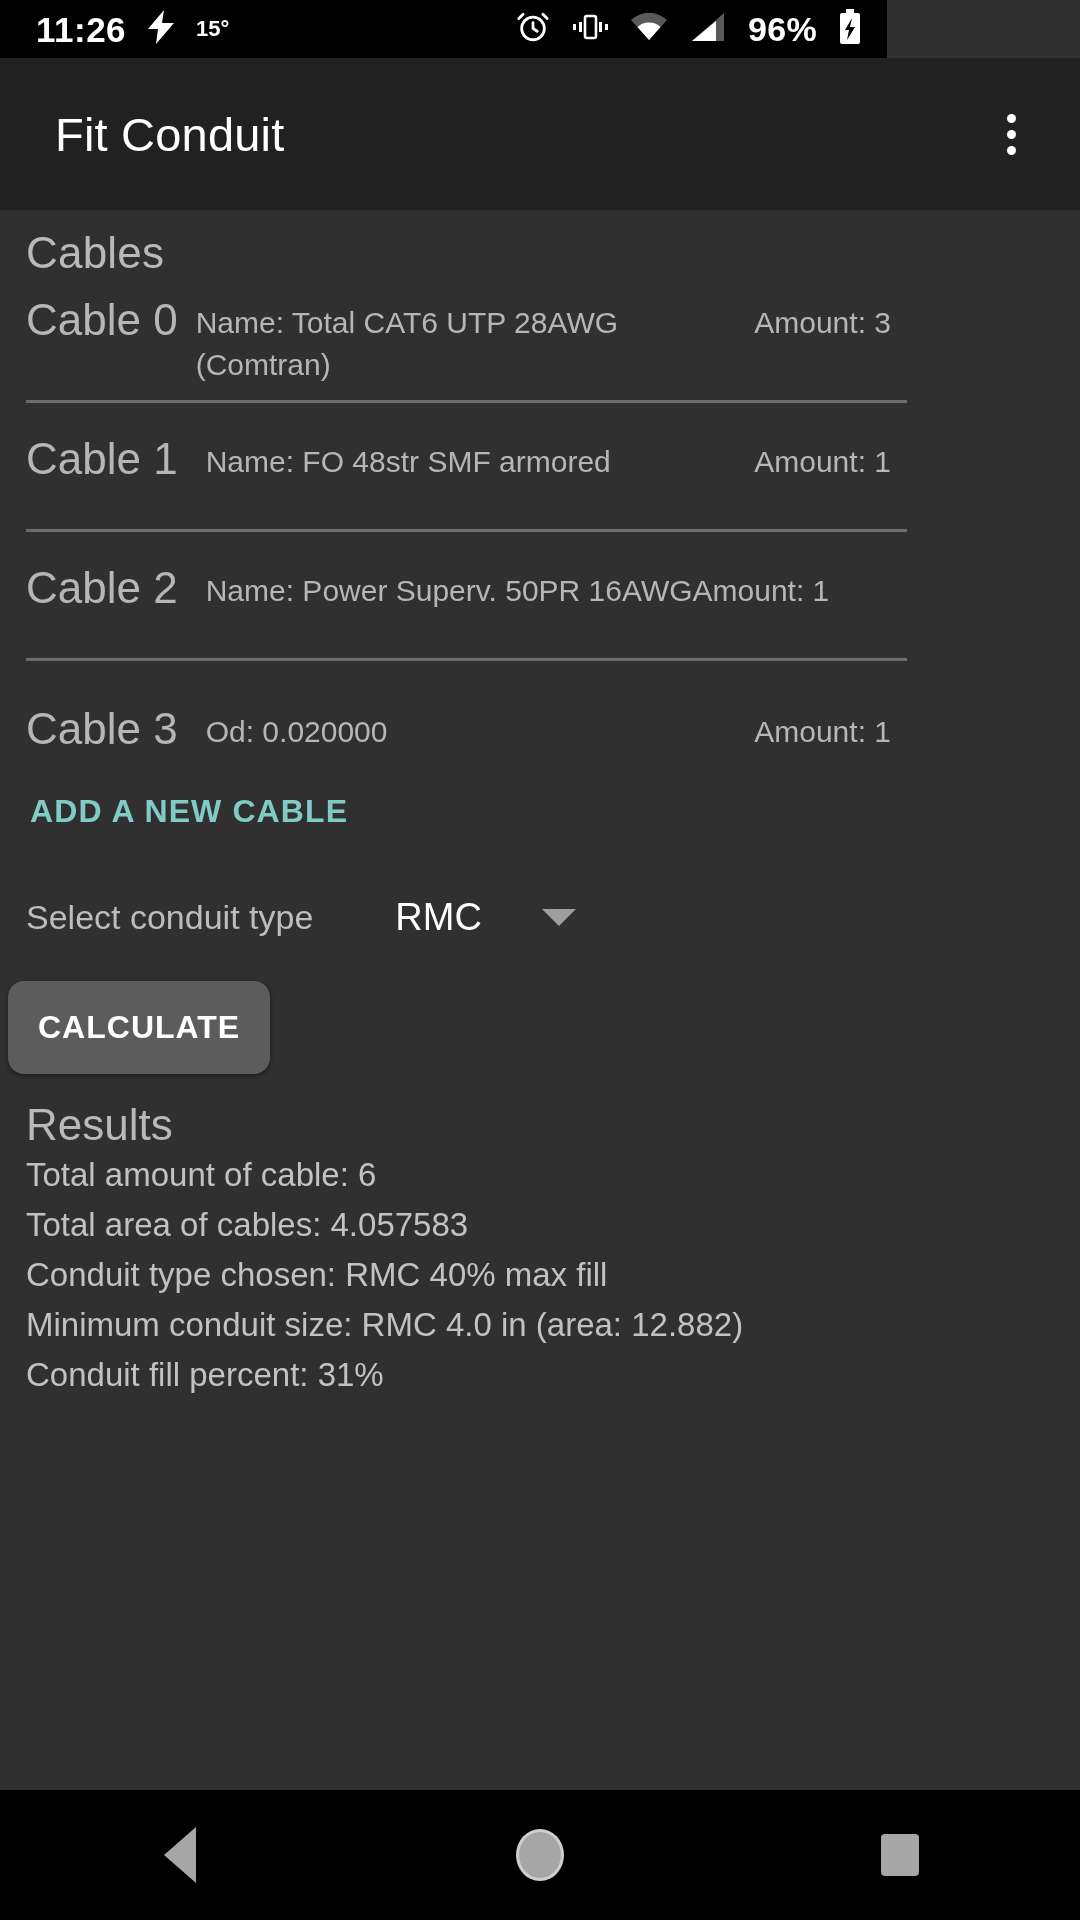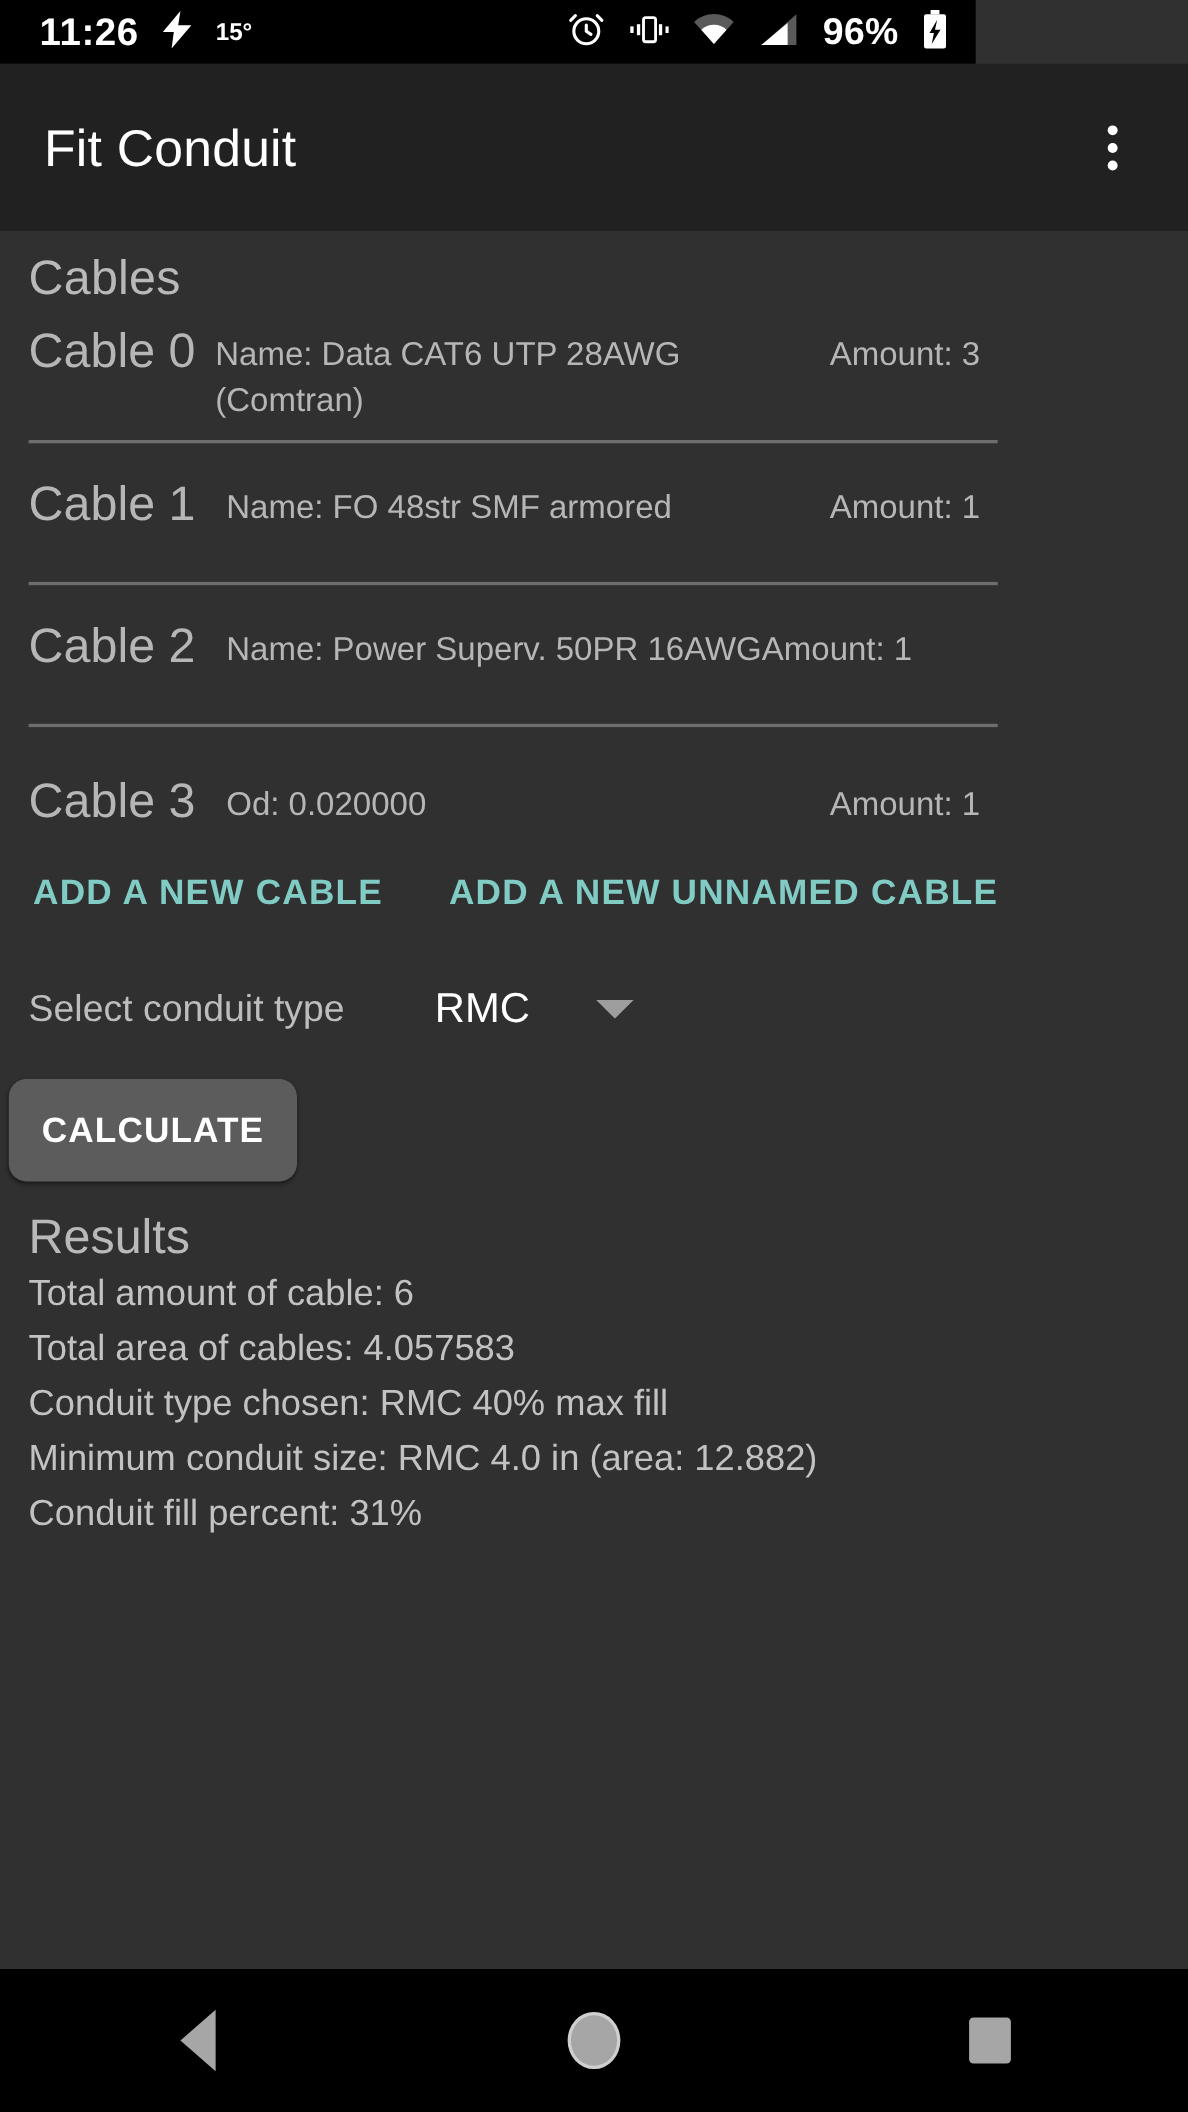--- a/index.html
+++ b/index.html
@@ -23,21 +23,21 @@
   .sb-right{ margin-left:auto; display:flex; align-items:center; gap:22px; padding-right:26px; }
   .sb-pct{ font-size:34px; font-weight:700; letter-spacing:.3px; }
 
   
   .appbar{
     position:absolute; top:58px; left:0; width:1080px; height:152px;
     background:#212121;
     display:flex; align-items:center;
   }
   .appbar-title{
-    color:#ffffff; font-size:47px; font-weight:400; padding-left:40px; letter-spacing:.2px;
+    color:#ffffff; font-size:47px; font-weight:400; padding-left:55px; letter-spacing:.2px;
   }
   .overflow{
     margin-left:auto; margin-right:34px;
     width:70px; height:70px;
     display:flex; flex-direction:column; align-items:center; justify-content:center; gap:7px;
     cursor:pointer;
   }
   .overflow span{ display:block; width:9px; height:9px; border-radius:50%; background:#fff; }
 
   
@@ -191,21 +191,21 @@
         <span></span>
     </div>
   </div>
 
   <div class="content">
 
     <div class="section-head">Cables</div>
 
     <div class="cable-row">
       <div class="cable-id">Cable 0</div>
-      <div class="cable-mid wrap">Name: Data CAT6 UTP 28AWG (Comtran)</div>
+      <div class="cable-mid wrap">Name: Total CAT6 UTP 28AWG (Comtran)</div>
       <div class="cable-amt right">Amount: 3</div>
     </div>
     <div class="divider"></div>
 
     <div class="cable-row" style="padding-top:28px;text-align:center;">
       <div class="cable-id">Cable 1</div>
       <div class="cable-mid tight">Name: FO 48str SMF armored</div>
       <div class="cable-amt right">Amount: 1</div>
     </div>
     <div class="divider" style="margin-top:42px;"></div>
@@ -218,21 +218,20 @@
     <div class="divider" style="margin-top:42px;"></div>
 
     <div class="cable-row" style="padding-top:40px;">
       <div class="cable-id">Cable 3</div>
       <div class="cable-mid tight">Od: 0.020000</div>
       <div class="cable-amt right">Amount: 1</div>
     </div>
 
     <div class="link-row">
       <button class="text-link">ADD A NEW CABLE</button>
-      <button class="text-link">ADD A NEW UNNAMED CABLE</button>
     </div>
 
     <div class="spinner-row">
       <span class="spinner-label">Select conduit type</span>
       <span class="spinner">
         <span class="spinner-value">RMC</span>
         <span class="caret"></span>
       </span>
     </div>
 

